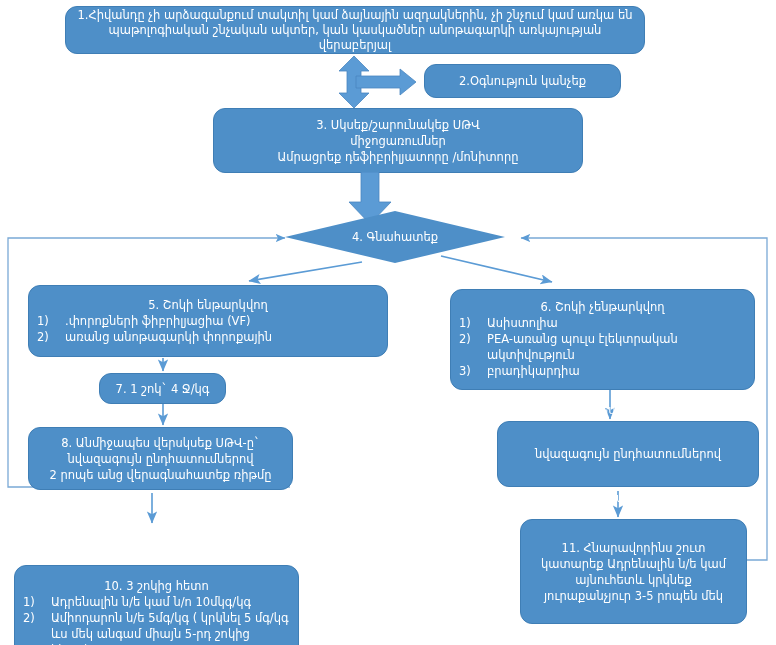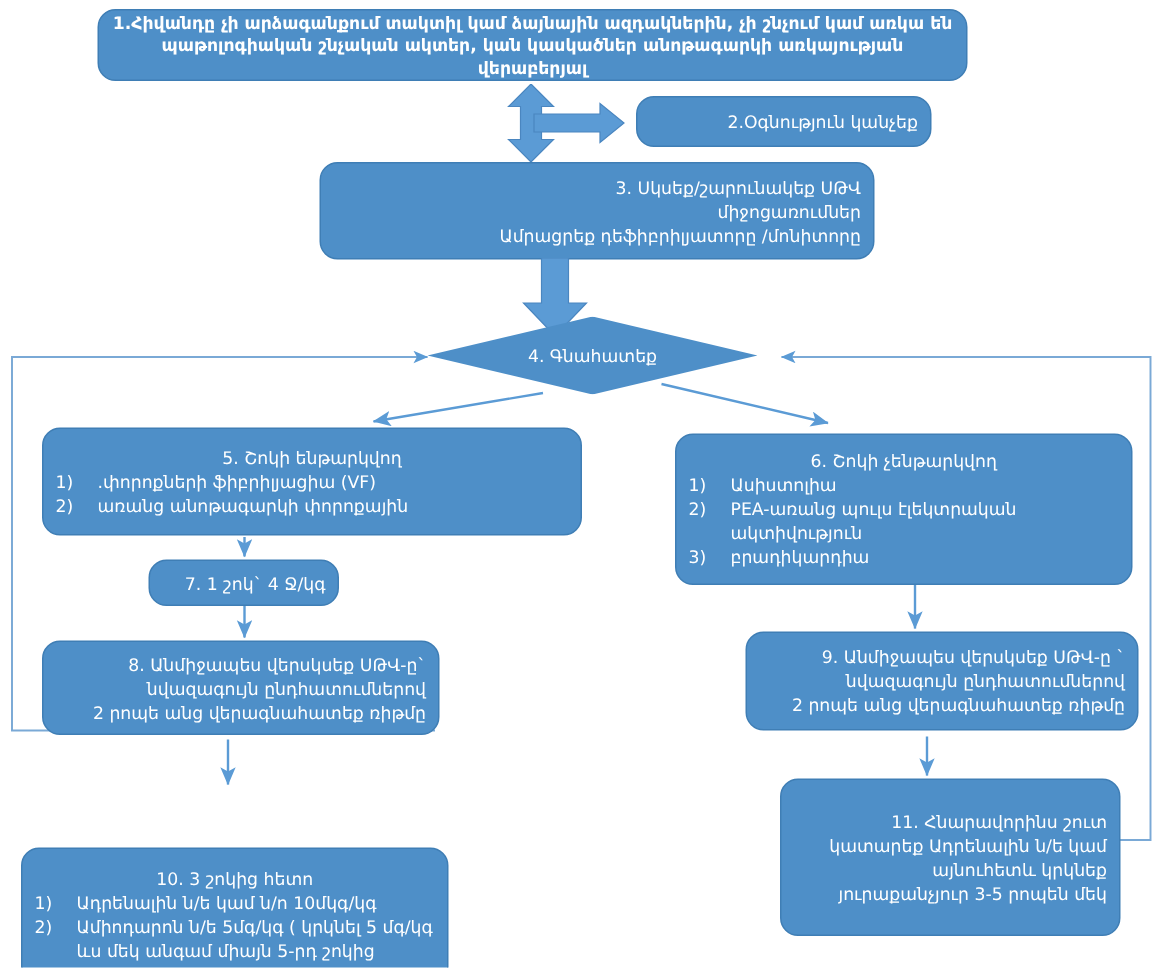--- a/index.html
+++ b/index.html
@@ -24,21 +24,21 @@
     justify-content:center;
     padding:4px 8px;
   }
   .box .ttl{
     text-align:center;
     font-size:11.5px;
     line-height:15px;
     white-space:pre-line;
   }
   .box .ctr{
-    text-align:right;
+    text-align:center;
     font-size:11.5px;
     line-height:16px;
   }
   
   ol.items{
     margin:0;padding:0;list-style:none;
     font-size:11.5px;line-height:16px;
   }
   ol.items li{
     display:flex;
@@ -112,21 +112,21 @@
 
     <g>
       <path d="M 290 487 L 8 487 L 8 238 L 285 238" fill="none" stroke="#7aa9d6" stroke-width="1.3" marker-end="url(#ah)"></path>
     </g>
 
     <g>
       <path d="M 745 560 L 767 560 L 767 238 L 521 238" fill="none" stroke="#7aa9d6" stroke-width="1.3" marker-end="url(#ah)"></path>
     </g>
   </svg>
 
-  <div class="box" style="left:65px;top:6px;width:580px;height:48px;font-weight:bold;">
+  <div class="box" style="left:65px;top:6px;width:580px;height:48px;">
     <div class="ttl">1.Հիվանդը չի արձագանքում տակտիլ կամ ձայնային ազդակներին, չի շնչում կամ առկա են</div>
     <div class="ttl">պաթոլոգիական շնչական ակտեր, կան կասկածներ անոթագարկի առկայության վերաբերյալ</div>
   </div>
 
   <div class="blockarrow" style="left:336px;top:56px;width:100px;height:52px;">
     <svg width="100" height="52" viewBox="0 0 100 52" xmlns="http://www.w3.org/2000/svg">
 
       <path d="M18,0 L33,15 L25,15 L25,37 L33,37 L18,52 L3,37 L11,37 L11,15 L3,15 Z" fill="#5b9bd5" stroke="#4a86c0" stroke-width="0.8"></path>
 
       <path d="M20,20 L64,20 L64,13 L80,26 L64,39 L64,32 L20,32 Z" fill="#5b9bd5" stroke="#4a86c0" stroke-width="0.8"></path>
@@ -189,21 +189,21 @@
   <div class="box" style="left:99px;top:373px;width:127px;height:31px;">
     <div class="ctr">7. 1 շոկ` 4 Ջ/կգ</div>
   </div>
 
   <div class="box" style="left:28px;top:427px;width:265px;height:63px;">
     <div class="ctr">8. Անմիջապես վերսկսեք ՍԹՎ-ը`</div>
     <div class="ctr">նվազագույն ընդհատումներով</div>
     <div class="ctr">2 րոպե անց վերագնահատեք ռիթմը</div>
   </div>
 
-  <div class="box" style="left:497px;top:421px;width:262px;height:66px;">
+  <div class="box" style="left:497px;top:421px;width:262px;height:66px;gap:28px;">
     <div class="ctr">9. Անմիջապես վերսկսեք ՍԹՎ-ը `</div>
     <div class="ctr">նվազագույն  ընդհատումներով</div>
     <div class="ctr">2 րոպե անց վերագնահատեք ռիթմը</div>
   </div>
 
   <div class="box" style="left:14px;top:525px;width:285px;height:107px;margin-top:40px;">
     <div class="ttl">10. 3 շոկից հետո</div>
     <ol class="items">
       <li>
         <span class="num">1)</span>

